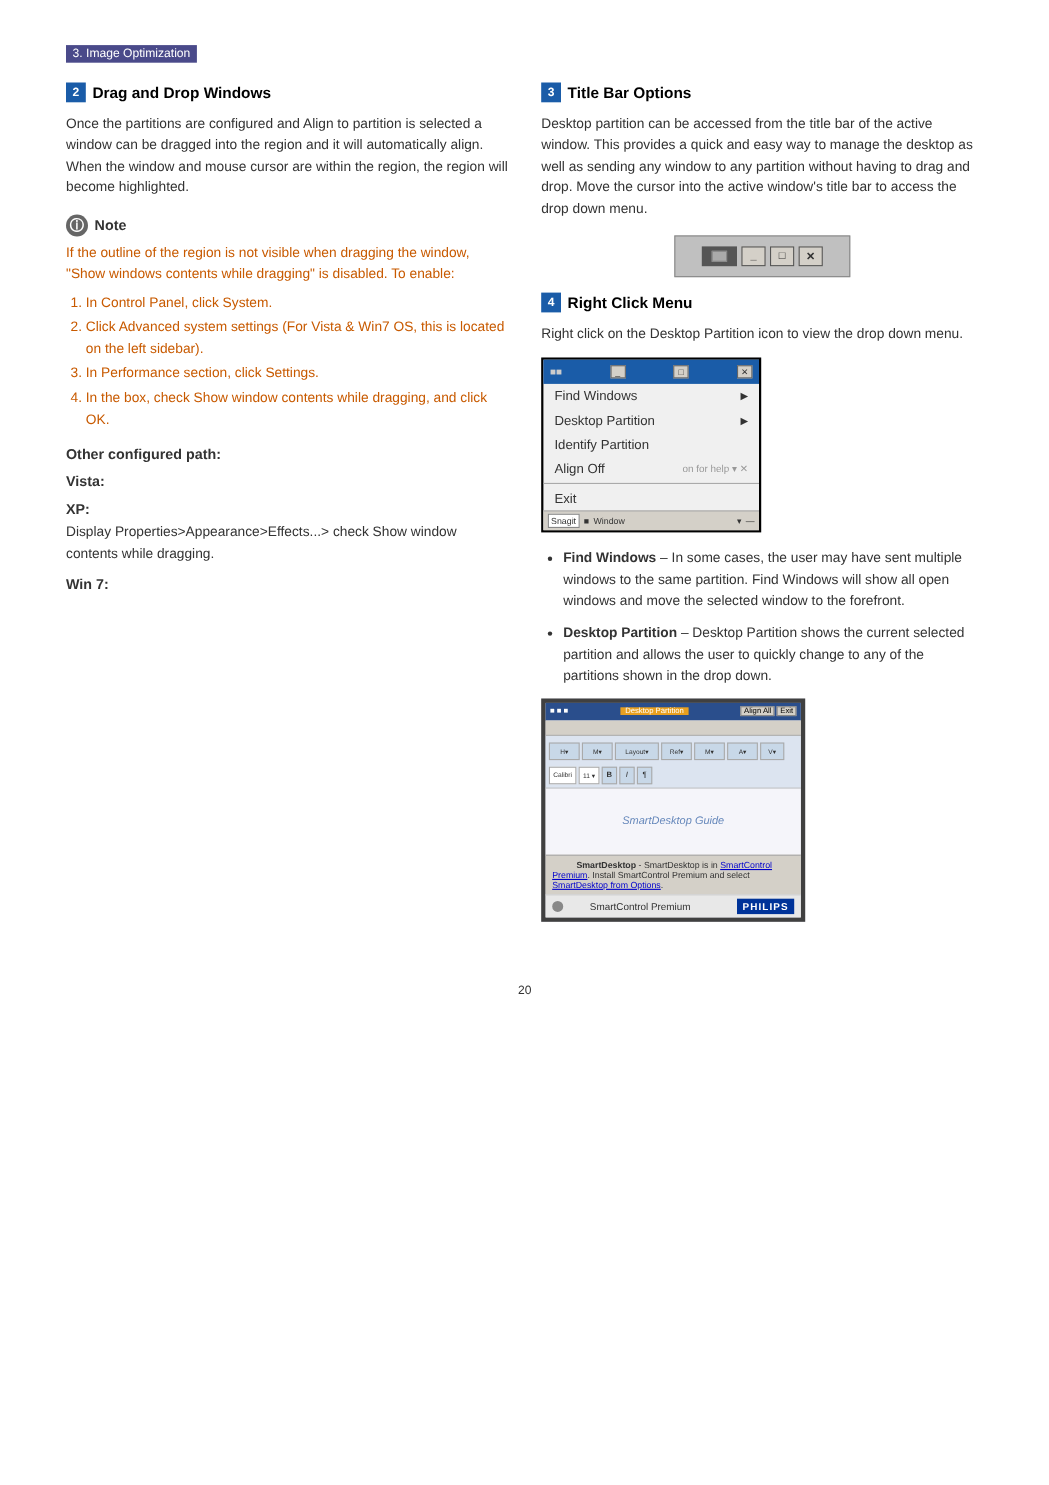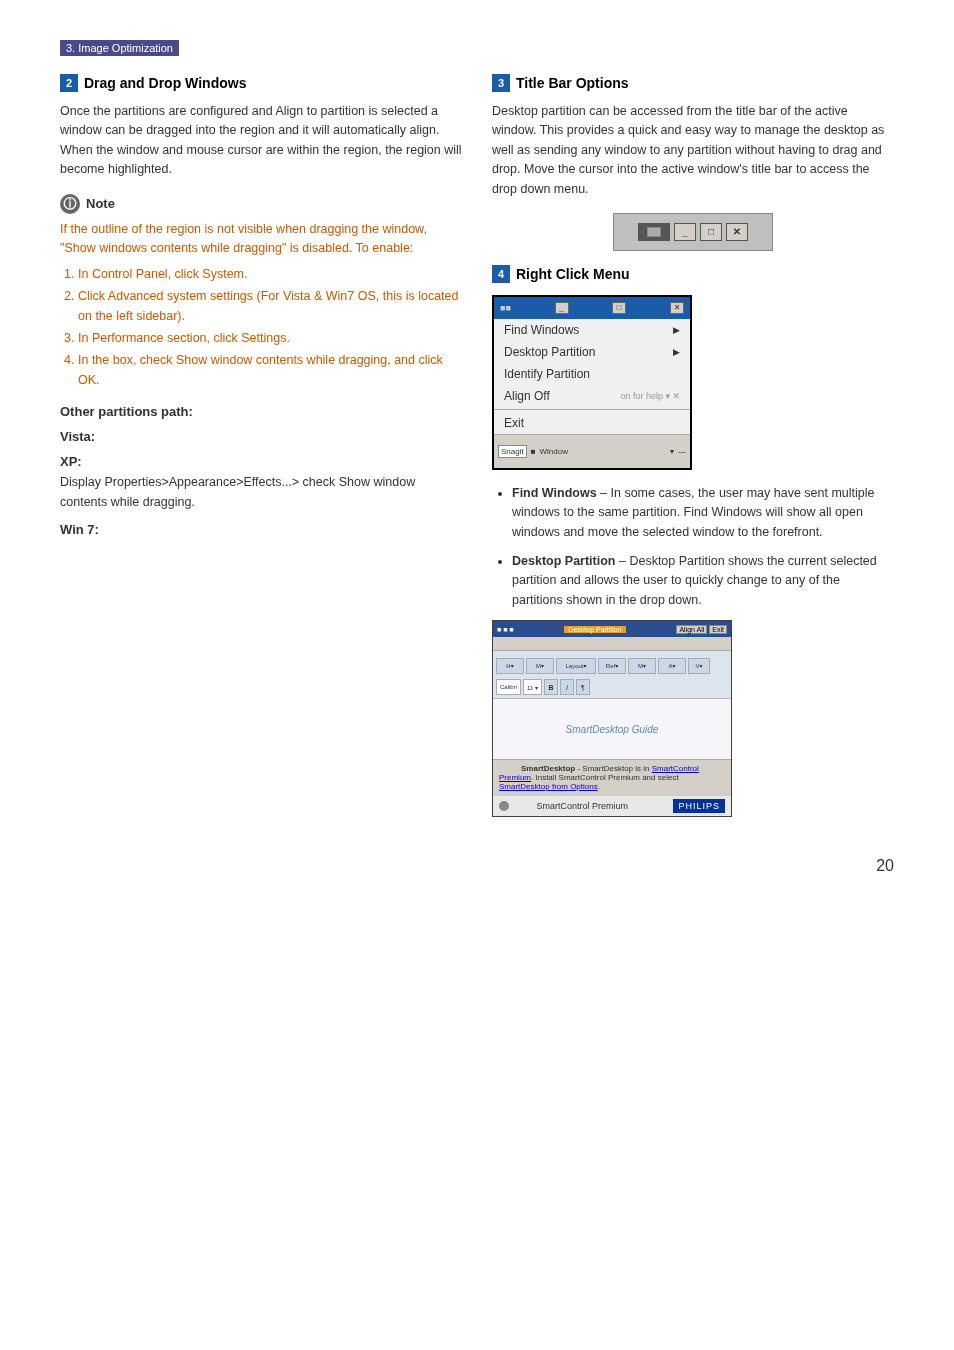--- a/index.html
+++ b/index.html
@@ -193,21 +193,21 @@
     .context-menu-item.has-sub::after {
       content: '▶';
       font-size: 9px;
     }
     .context-menu-divider {
       border-top: 1px solid #aaa;
       margin: 2px 0;
     }
     
     .desktop-screenshot {
-      border: 1px solid #404040;
+      border: 4px solid #404040;
       width: 240px;
       background: #e8e8f0;
       font-size: 9px;
       margin-top: 10px;
     }
     .ds-titlebar {
       background: #2a4e8c;
       color: #fff;
       height: 16px;
       display: flex;
@@ -245,21 +245,21 @@
       align-items: center;
       justify-content: space-between;
       padding: 3px 6px;
       background: #e8e8e8;
       border-top: 1px solid #ccc;
     }
     .philips-badge {
       background: #003399;
       color: #fff;
       font-size: 9px;
-      font-weight: normal;
+      font-weight: bold;
       padding: 2px 5px;
       letter-spacing: 1px;
       margin-left: 21px;
     }
     .smartcontrol-label {
       font-size: 9px;
     }
     .sc-bold { font-weight: normal; }
     .bullet-list {
       list-style: disc;
@@ -268,23 +268,23 @@
     }
     .bullet-list li {
       font-size: 12.5px;
       line-height: 1.55;
       margin-bottom: 10px;
     }
     .bullet-list li strong {
       font-weight: bold;
     }
     .page-number {
-      text-align: right;
-      font-size: 16px;
-      margin-top: 40px;
+      text-align: center;
+      font-size: 11px;
+      margin-top: 57px;
       color: #333;
     }
     .right-section {
       padding-top: 0;
     }
   </style>
 </head>
 <body>
 
 <div class="page">
@@ -313,21 +313,21 @@
         </div>
         <p class="note-text-orange">If the outline of the region is not visible when dragging the window, "Show windows contents while dragging" is disabled.  To enable:</p>
         <ol class="orange-list">
           <li>In Control Panel, click System.</li>
           <li>Click Advanced system settings  (For Vista &amp; Win7 OS, this is located on the left sidebar).</li>
           <li>In Performance section, click Settings.</li>
           <li>In the box, check Show window contents while dragging, and click OK.</li>
         </ol>
       </div>
 
-      <div class="other-path-title">Other partitions path:</div>
+      <div class="other-path-title">Other configured path:</div>
 
       <div class="sub-path-title">Vista:</div>
 
       <div class="sub-path-title">XP:</div>
       <p>Display Properties&gt;Appearance&gt;Effects...&gt; check Show window contents while dragging.</p>
 
       <div class="sub-path-title">Win 7:</div>
 
     </div>
 
@@ -345,20 +345,21 @@
         </div>
         <div class="titlebar-btn">_</div>
         <div class="titlebar-btn">□</div>
         <div class="titlebar-btn">✕</div>
       </div>
 
       <div class="section-title" style="margin-top:10px;">
         <span class="section-num">4</span>
         <h2>Right Click Menu</h2>
       </div>
+      <p>Right click on the Desktop Partition icon to view the drop down menu.</p>
 
       <div class="right-click-area">
         <div class="context-menu">
           <div class="context-menu-header">
             <span style="color:#ccc;font-size:9px;">■■</span>
             <div class="cm-header-btn">_</div>
             <div class="cm-header-btn">□</div>
             <div class="cm-header-btn">✕</div>
           </div>
           <div class="context-menu-item has-sub">
@@ -372,21 +373,21 @@
           </div>
           <div class="context-menu-item">
             <span>Align Off</span>
             <span style="font-size:9px;color:#999;">on for help ▾ ✕</span>
           </div>
           <div class="context-menu-divider"></div>
           <div class="context-menu-item">
             <span>Exit</span>
           </div>
           
-          <div style="background:#d4d0c8;border-top:1px solid #aaa;height:34px;display:flex;align-items:center;padding:0 4px;font-size:9px;gap:4px;">
+          <div style="background:#d4d0c8;border-top:1px solid #aaa;height:18px;display:flex;align-items:center;padding:0 4px;font-size:9px;gap:4px;">
             <span style="font-size:8px;background:#fff;border:1px solid #888;padding:1px 2px;">Snagit</span>
             <span style="font-size:8px;">■</span>
             <span style="font-size:8px;">Window</span>
             <span style="margin-left:auto;font-size:8px;">▾</span>
             <span style="font-size:8px;">—</span>
           </div>
         </div>
       </div>
 
       <ul class="bullet-list">

